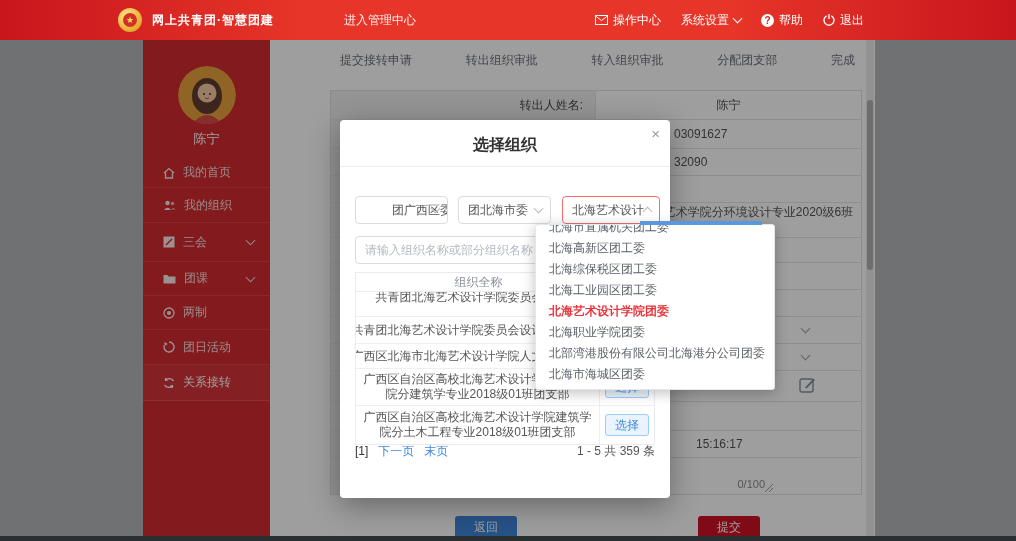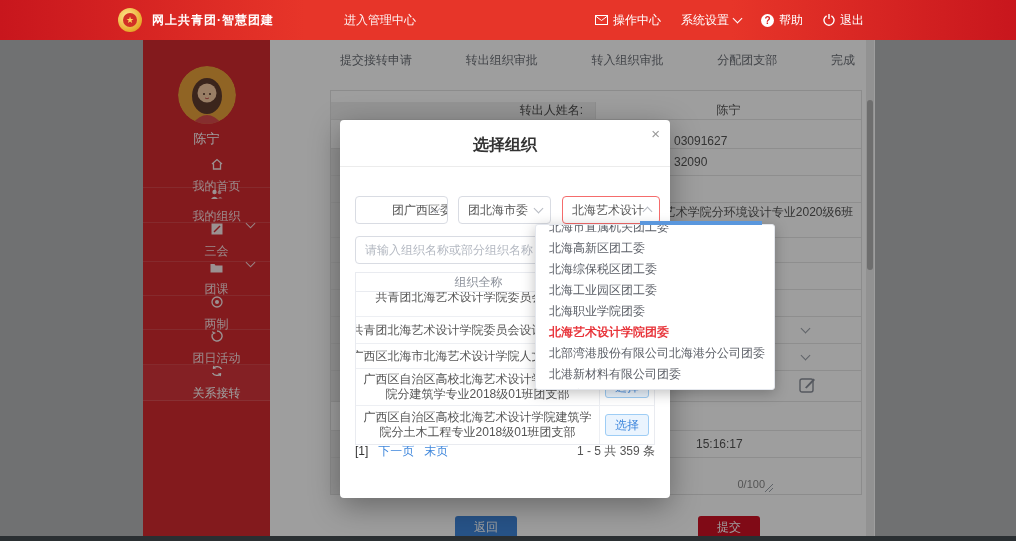--- a/index.html
+++ b/index.html
@@ -24,36 +24,36 @@
   .chev{display:inline-block;width:6px;height:6px;border-right:1.5px solid currentColor;border-bottom:1.5px solid currentColor;
         transform:rotate(45deg);margin-top:-3px;}
   .chev.up{transform:rotate(-135deg);margin-top:3px;}
 
   
   .side{position:absolute;left:143px;top:40px;width:127px;height:501px;background:#d42a30;z-index:1;}
   .avatar{position:absolute;left:35px;top:26px;width:58px;height:58px;border-radius:50%;overflow:hidden;}
   .uname{position:absolute;left:0;top:90px;width:127px;text-align:center;color:#fff;font-size:13px;}
   .smenu{position:absolute;left:0;top:118px;width:127px;}
   .sitem{display:flex;align-items:center;gap:8px;padding-left:20px;color:rgba(255,255,255,.85);font-size:12px;
-         border-bottom:1px solid rgba(255,255,255,.13);cursor:pointer;position:relative;flex-direction:column;}
+         border-bottom:1px solid rgba(255,255,255,.13);cursor:pointer;position:relative;}
   .sitem svg{flex:0 0 auto;}
   .sitem .chev{position:absolute;right:16px;color:rgba(255,255,255,.8);}
   .sitem.active{color:#fff;background:rgba(255,255,255,.05);}
 
   
   .main{position:absolute;left:270px;top:40px;width:605px;height:501px;background:#fff;z-index:1;}
   .steps{position:absolute;left:340px;top:52px;width:515px;display:flex;justify-content:space-between;
          font-size:12px;color:#6b6f76;z-index:1;}
   .ftable{position:absolute;left:330px;top:90px;width:530px;border:1px solid #e2e2e2;z-index:1;font-size:12px;}
   .frow{display:flex;border-bottom:1px solid #e6e6e6;}
   .frow:last-child{border-bottom:none;}
   .fcell-l{width:265px;background:#efefef;color:#4a4a4a;text-align:right;box-sizing:border-box;padding-right:12px;
            display:flex;align-items:center;justify-content:flex-end;border-right:1px solid #e6e6e6;}
   .fcell-r{width:265px;box-sizing:border-box;display:flex;align-items:center;color:#555;position:relative;}
-  .h28{height:28px;align-items:flex-end;} .h26{height:26px;} .h34{height:34px;} .h24{height:24px;} .h30{height:30px;} .h36{height:36px;}
+  .h28{height:28px;} .h26{height:26px;} .h34{height:34px;} .h24{height:24px;} .h30{height:30px;} .h36{height:36px;}
   .vcenter{justify-content:center;}
   .pad78{padding-left:78px;} .pad100{padding-left:100px;}
   .orgtext{line-height:15px;text-align:center;padding:2px 4px;}
   .rowchev{position:absolute;right:52px;top:50%;margin-top:-5px;color:#9aa0a8;}
   .editic{position:absolute;right:45px;top:50%;transform:translateY(-50%);cursor:pointer;}
   .counter{position:absolute;right:96px;bottom:4px;color:#8a8a8a;font-size:11px;}
   .rsz{position:absolute;right:88px;bottom:2px;}
   .btn{position:absolute;width:62px;height:23px;border-radius:3px;color:#fff;font-size:12px;display:flex;
        align-items:center;justify-content:center;cursor:pointer;z-index:1;}
   .btn-back{left:455px;top:516px;background:#3f87dc;}
@@ -375,21 +375,20 @@
     </div>
   </div>
 
   <div class="ddp">
     <div class="ddclip">
       <div class="ddi">北海市直属机关团工委</div>
     </div>
     <div class="ddi">北海高新区团工委</div>
     <div class="ddi">北海综保税区团工委</div>
     <div class="ddi">北海工业园区团工委</div>
+    <div class="ddi sel">北海艺术设计学院团委</div>
     <div class="ddi">北海职业学院团委</div>
-    <div class="ddi sel">北海艺术设计学院团委</div>
     <div class="ddi">北部湾港股份有限公司北海港分公司团委</div>
-    <div class="ddi">北港新材料有限公司团委</div>
     <div class="ddi">北海市海城区团委</div>
   </div>
   <div class="bluebar"></div>
 
 </div>
 
 </body></html>

